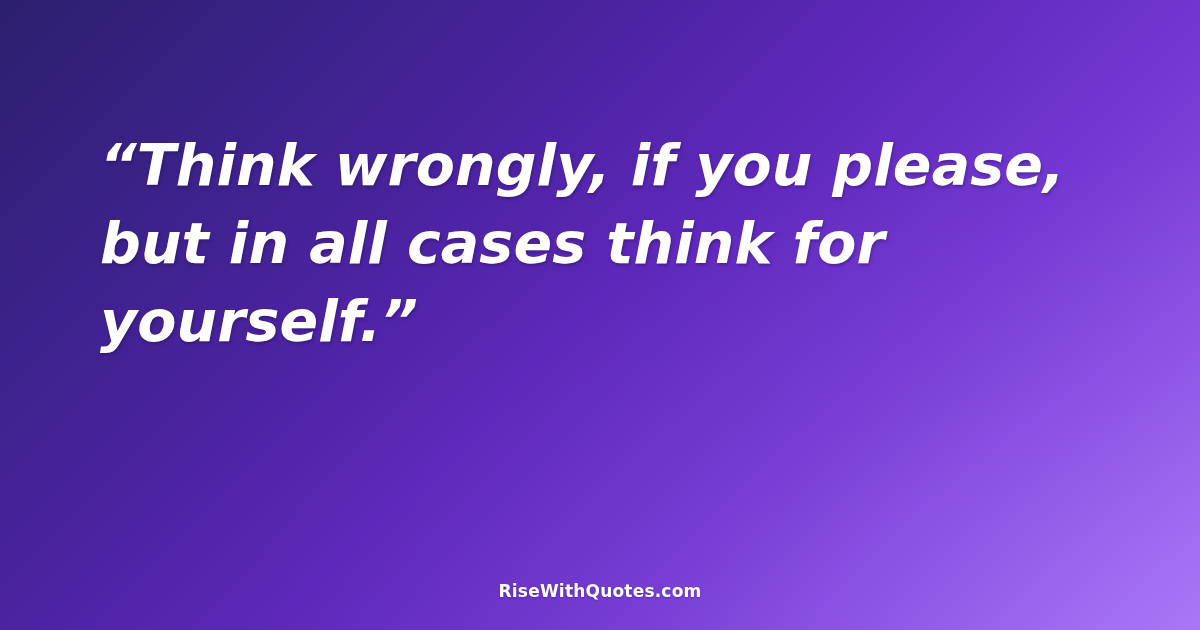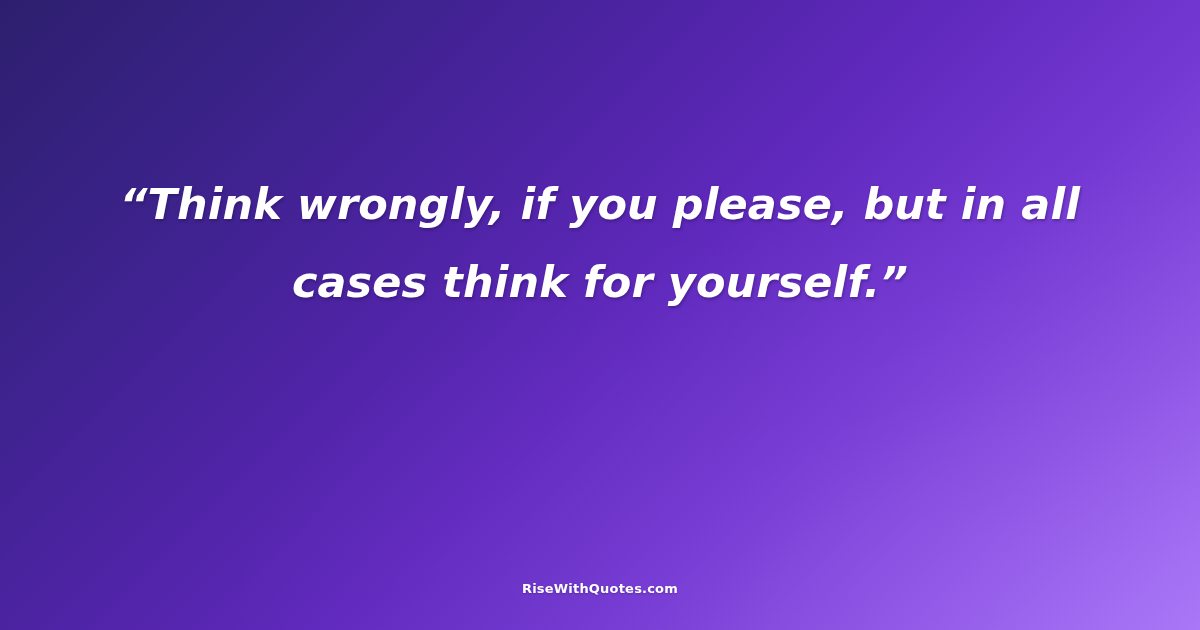--- a/index.html
+++ b/index.html
@@ -43,45 +43,45 @@
         rgba(186,140,255,0.06) 38%,
         rgba(0,0,0,0.0) 68%);
   }
 
   #quote-block {
     position: relative;
     z-index: 2;
     width: 1000px;
     margin: 0;
     padding: 0;
-    text-align: center;
+    text-align: left;
     color: #ffffff;
     font-family: "DejaVu Sans", sans-serif;
     font-style: italic;
     font-weight: 600;
-    font-size: 43px;
+    font-size: 57px;
     line-height: 78px;
     letter-spacing: 0.1px;
     text-shadow: 1px 2px 3px rgba(26,8,64,0.34);
     
     transform: translateY(-72px);
   }
 
   #attribution {
     position: absolute;
     left: 0;
     right: 0;
     top: 581px;
     z-index: 2;
     text-align: center;
     color: #ffffff;
     font-family: "DejaVu Sans", sans-serif;
     font-style: normal;
     font-weight: bold;
-    font-size: 13px;
+    font-size: 17px;
     letter-spacing: 0.2px;
     text-shadow: 0px 1px 2px rgba(26,8,64,0.28);
   }
 </style>
 </head>
 <body>
 
 <div id="quote-card">
 
   <blockquote id="quote-block">“Think wrongly, if you please, but in all cases think for yourself.”</blockquote>

